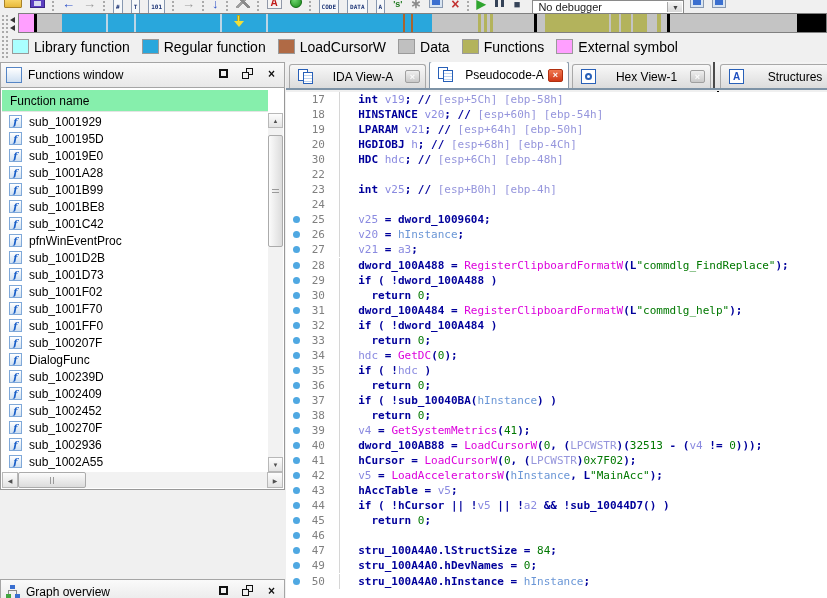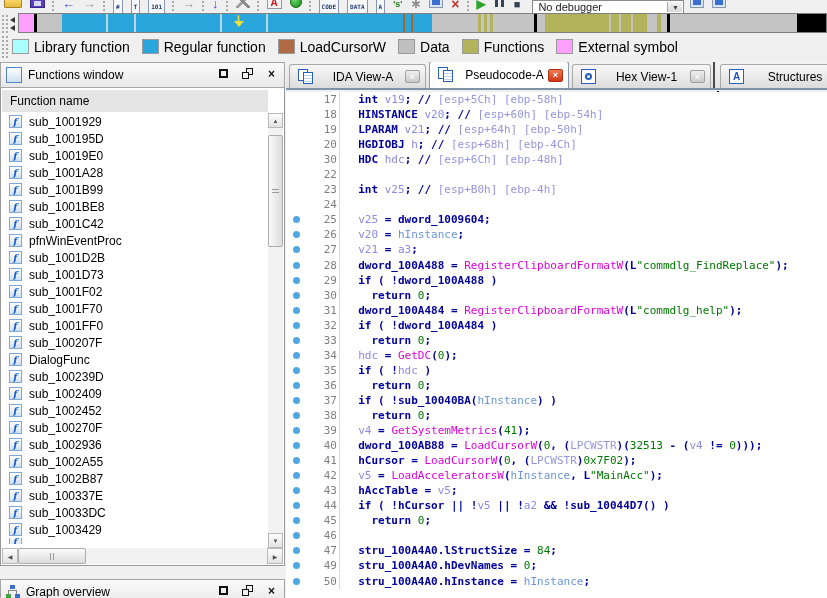--- a/index.html
+++ b/index.html
@@ -60,23 +60,23 @@
   .wbtn-close { font-size:12px; font-weight:bold; }
 
   .icon-f { width:16px; height:16px; border:1px solid #5585C5; background:linear-gradient(#FFFFFF,#CFE0F2); color:#1A5FC8; font-family:"DejaVu Serif", serif; font-style:italic; font-weight:bold; font-size:12px; text-align:center; line-height:14px; display:block; }
   .icon-graph { position:relative; width:14px; height:14px; display:block; }
   .icon-graph i { position:absolute; width:5px; height:4px; display:block; }
   .icon-graph .g1 { left:4px; top:0; background:#3A6FD0; }
   .icon-graph .g2 { left:0; bottom:1px; background:#3FA53F; }
   .icon-graph .g3 { right:0; bottom:1px; background:#3A6FD0; }
   .icon-graph .gl { left:2px; top:5px; width:9px; height:4px; border:1px solid #888; border-bottom:none; background:none; }
 
-  #fn-window { position:absolute; left:0; top:62px; width:285px; height:504px; }
+  #fn-window { position:absolute; left:0; top:62px; width:285px; height:428px; }
   .fn-body { position:absolute; left:0; top:26px; right:0; bottom:0; background:#FFF; border:1px solid #989898; border-top:none; }
-  .fn-header { position:absolute; left:1px; top:2px; right:16px; height:22px; background:#e5e5e5; border-bottom:1px solid #E4E4E4; font-size:12px; color:#000; display:flex; align-items:center; padding-left:8px; }
+  .fn-header { position:absolute; left:1px; top:2px; right:16px; height:22px; background:#86efac; border-bottom:1px solid #E4E4E4; font-size:12px; color:#000; display:flex; align-items:center; padding-left:8px; }
   .fn-rows { position:absolute; left:1px; top:25px; right:16px; bottom:17px; overflow:hidden; background:#FFF; }
   .fn-row { height:17px; display:flex; align-items:center; }
   .fn-row .ficon { width:13px; height:13px; margin:0 7px 0 7px; border:1px solid #7FA8D8; background:linear-gradient(#FFFFFF,#CFE0F2); color:#1A5FC8; font-family:"DejaVu Serif", serif; font-style:italic; font-weight:bold; font-size:10px; text-align:center; line-height:11px; flex:0 0 auto; }
   .fn-row .fname { font-size:12px; color:#000; white-space:nowrap; }
 
   .vscroll { position:absolute; right:1px; top:25px; width:15px; bottom:17px; background:#F2F2F2; }
   .hscroll { position:absolute; left:1px; right:1px; bottom:1px; height:16px; background:#F2F2F2; display:flex; }
   .sbtn { background:linear-gradient(#FDFDFD,#E3E3E3); border:1px solid #B8B8B8; color:#505050; font-size:6px; display:flex; align-items:center; justify-content:center; }
   .vscroll .sbtn { position:absolute; left:0; width:15px; height:15px; }
   .vscroll .sb-up { top:0; }
@@ -107,21 +107,21 @@
   .icon-hex i { position:absolute; left:3px; top:3px; width:7px; height:7px; border:2px solid #2860B8; border-radius:50%; display:block; }
   .icon-struct { width:15px; height:15px; border:1px solid #2860B8; background:#FFF; color:#2050C0; font-size:10px; font-weight:bold; text-align:center; line-height:13px; display:block; }
   .tab-sep { width:2px; height:26px; background:#4A4A4A; margin:0 2px; flex:0 0 auto; }
 
   
   #caret { position:absolute; left:717px; top:91px; width:2px; height:14px; background:#000; }
   #code { position:absolute; left:286px; top:92px; width:541px; height:506px; background:#FFF; overflow:hidden; font-family:"DejaVu Sans Mono", monospace; font-size:11px; }
   .code-line { height:15.05px; display:flex; align-items:center; }
   .cl-dot { width:20px; flex:0 0 auto; display:flex; align-items:center; justify-content:center; }
   .cl-dot i { width:7px; height:7px; border-radius:50%; background:#4FA8E2; display:block; }
-  .cl-num { width:34px; flex:0 0 auto; text-align:right; color:#808080; padding-right:2px; border-right:1px solid #D6D6D6; line-height:15px; }
+  .cl-num { width:34px; flex:0 0 auto; text-align:right; color:#808080; padding-right:14px; border-right:1px solid #D6D6D6; line-height:15px; }
   .cl-text { padding-left:5px; white-space:pre; line-height:15px; }
   .tk-k { color:#00009B; font-weight:bold; }
   .tk-a { color:#DC00DC; }
   .tk-s { color:#007800; }
   .tk-l { color:#8A8AE0; }
   .tk-r { color:#6A96D6; }
   .tk-c { color:#9595DC; }
 </style>
 </head>
 <body>

